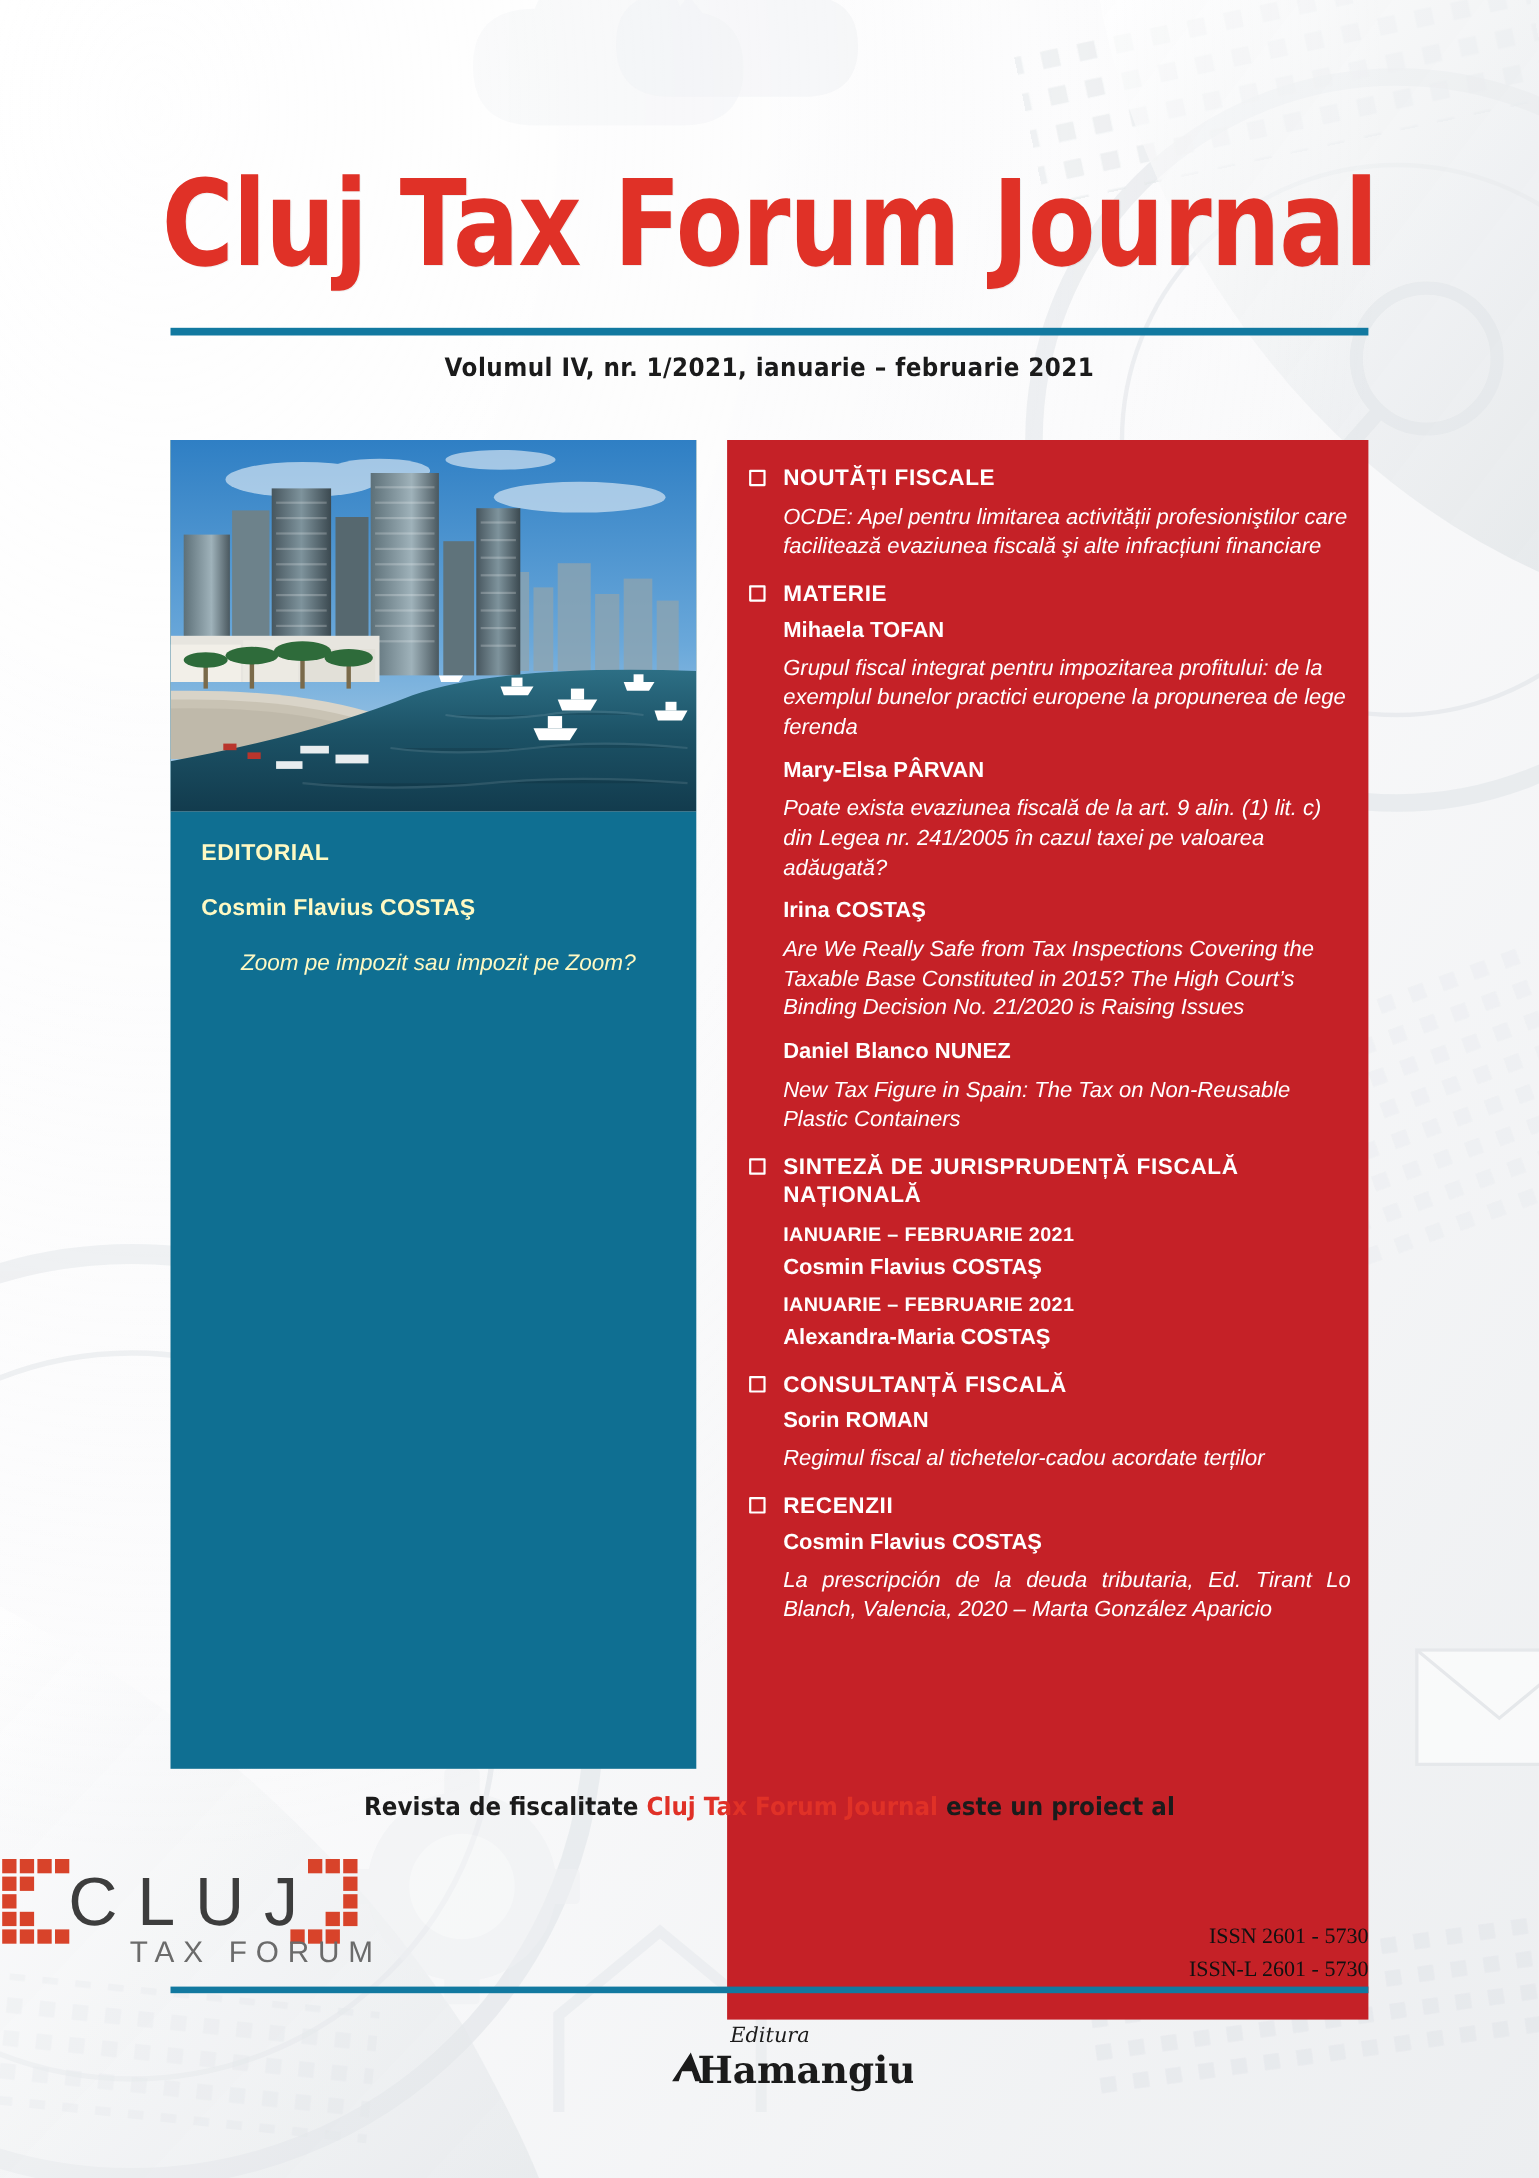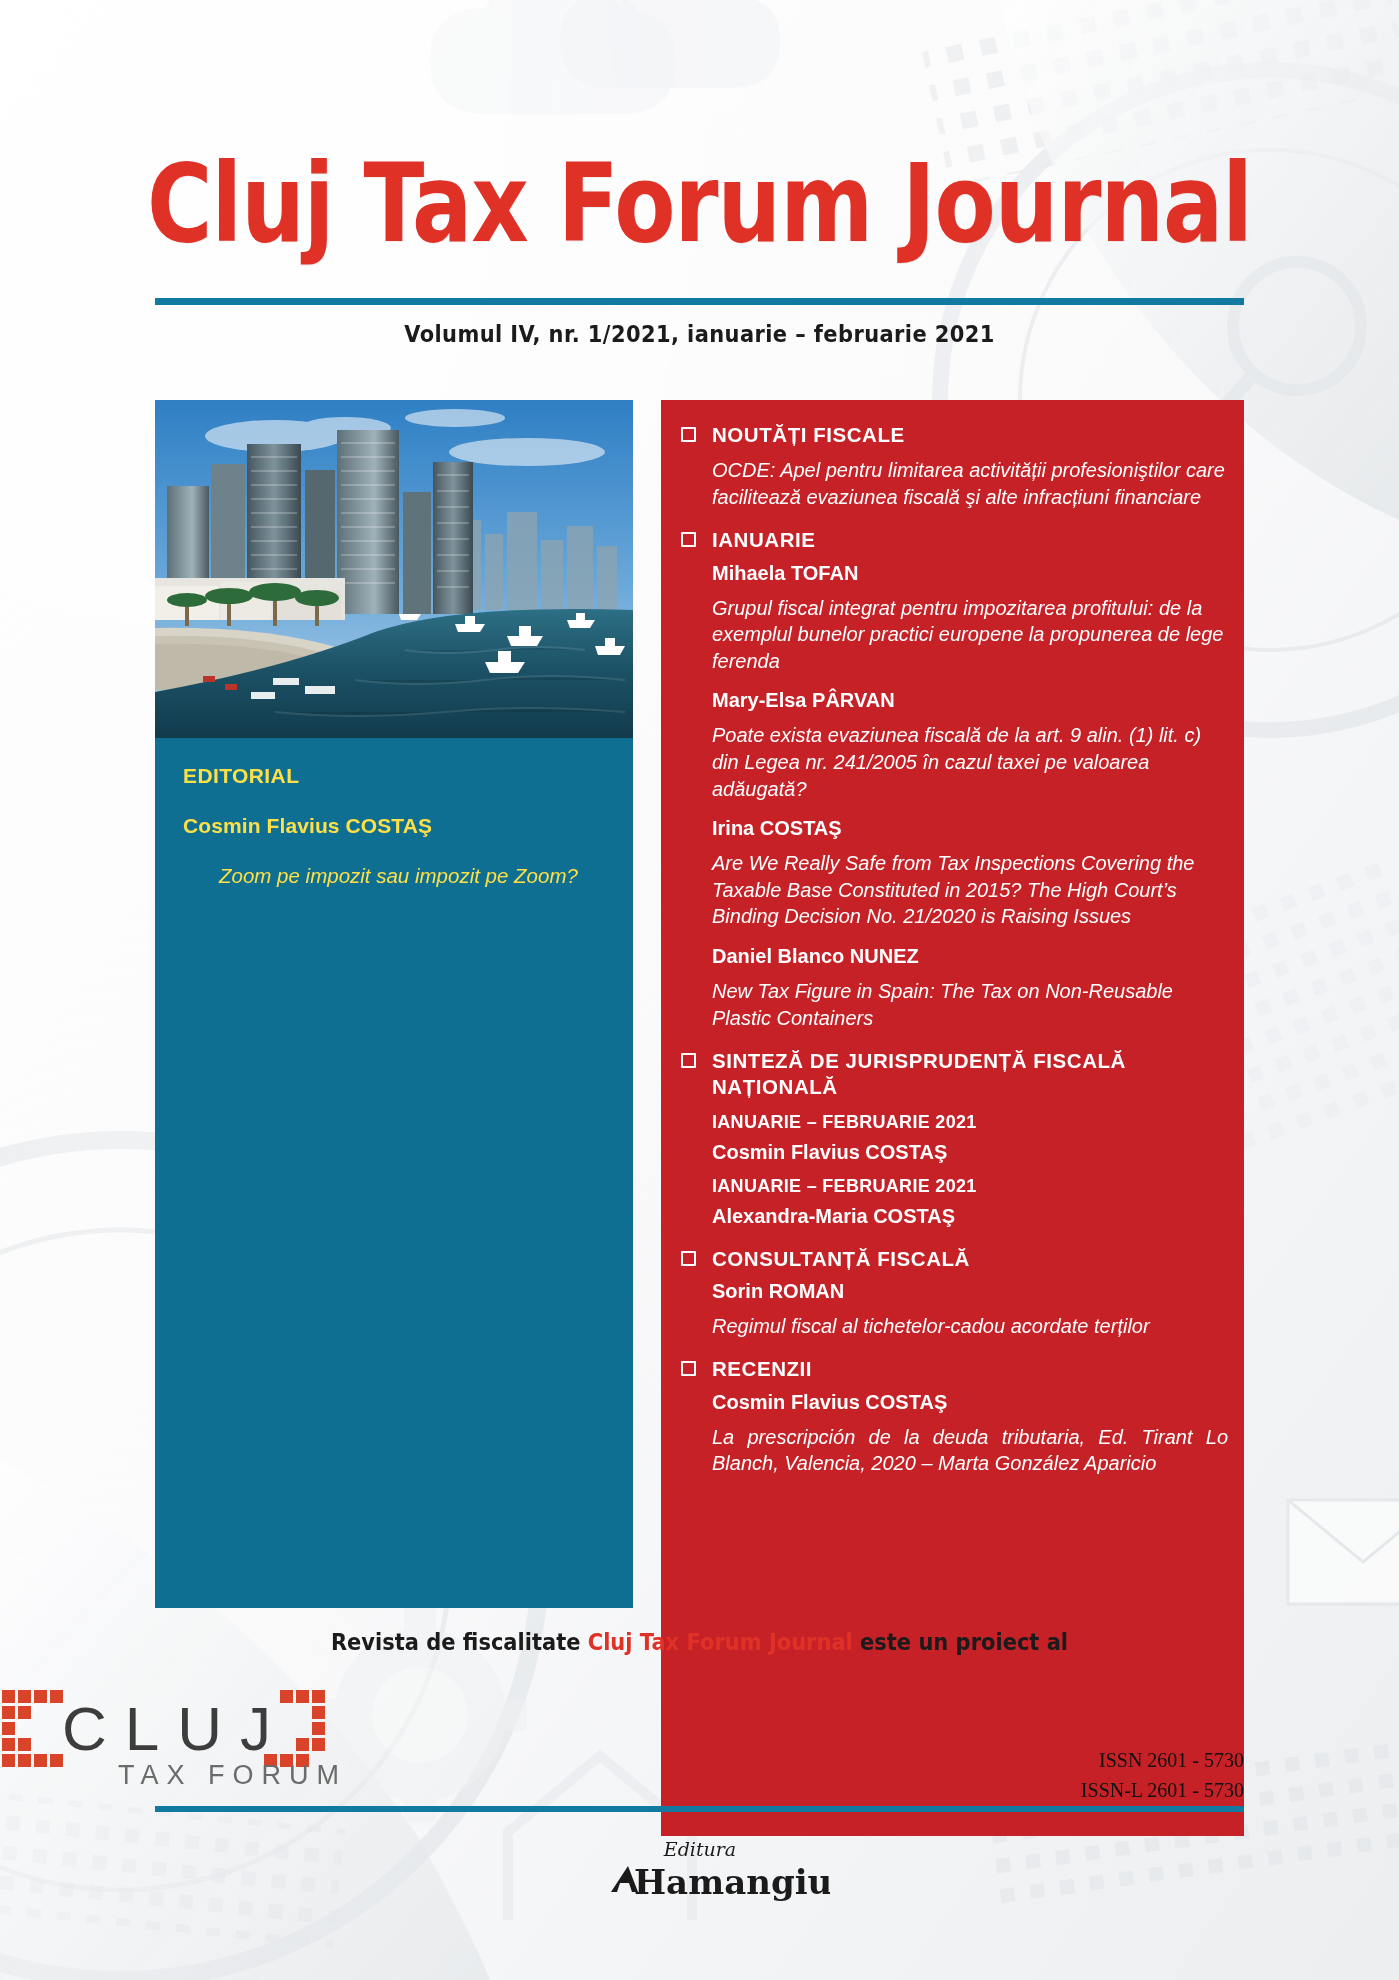--- a/index.html
+++ b/index.html
@@ -69,21 +69,21 @@
     background: #0e5f78;
   }
   .cover-photo svg { display:block; width: 478px; height: 338px; }
 
   .editorial-box {
     position: absolute;
     top: 338px; left: 0;
     width: 478px;
     height: 870px;
     background: #0f6f92;
-    color: #fde047;
+    color: #fef9c3;
     padding: 26px 28px 0 28px;
   }
   .editorial-label {
     font-size: 21px;
     font-weight: 700;
     letter-spacing: 0.4px;
     margin-bottom: 26px;
   }
   .editorial-author {
     font-size: 21px;
@@ -444,21 +444,21 @@
     <div class="sec">
       <span class="sq"></span>
       <span class="sec-title">NOUTĂȚI FISCALE</span>
     </div>
     <div class="body-block">
       <div class="item-desc">OCDE: Apel pentru limitarea activității profesioniştilor care facilitează evaziunea fiscală şi alte infracțiuni financiare</div>
     </div>
 
     <div class="sec">
       <span class="sq"></span>
-      <span class="sec-title">IANUARIE</span>
+      <span class="sec-title">MATERIE</span>
     </div>
     <div class="body-block">
       <div class="item-author tight">Mihaela TOFAN</div>
       <div class="item-desc">Grupul fiscal integrat pentru impozitarea profitului: de la exemplul bunelor practici europene la propunerea de lege ferenda</div>
       <div class="item-author">Mary-Elsa PÂRVAN</div>
       <div class="item-desc">Poate exista evaziunea fiscală de la art. 9 alin. (1) lit. c) din Legea nr. 241/2005 în cazul taxei pe valoarea adăugată?</div>
       <div class="item-author">Irina COSTAŞ</div>
       <div class="item-desc">Are We Really Safe from Tax Inspections Covering the Taxable Base Constituted in 2015? The High Court’s Binding Decision No. 21/2020 is Raising Issues</div>
       <div class="item-author">Daniel Blanco NUNEZ</div>
       <div class="item-desc">New Tax Figure in Spain: The Tax on Non-Reusable Plastic Containers</div>

